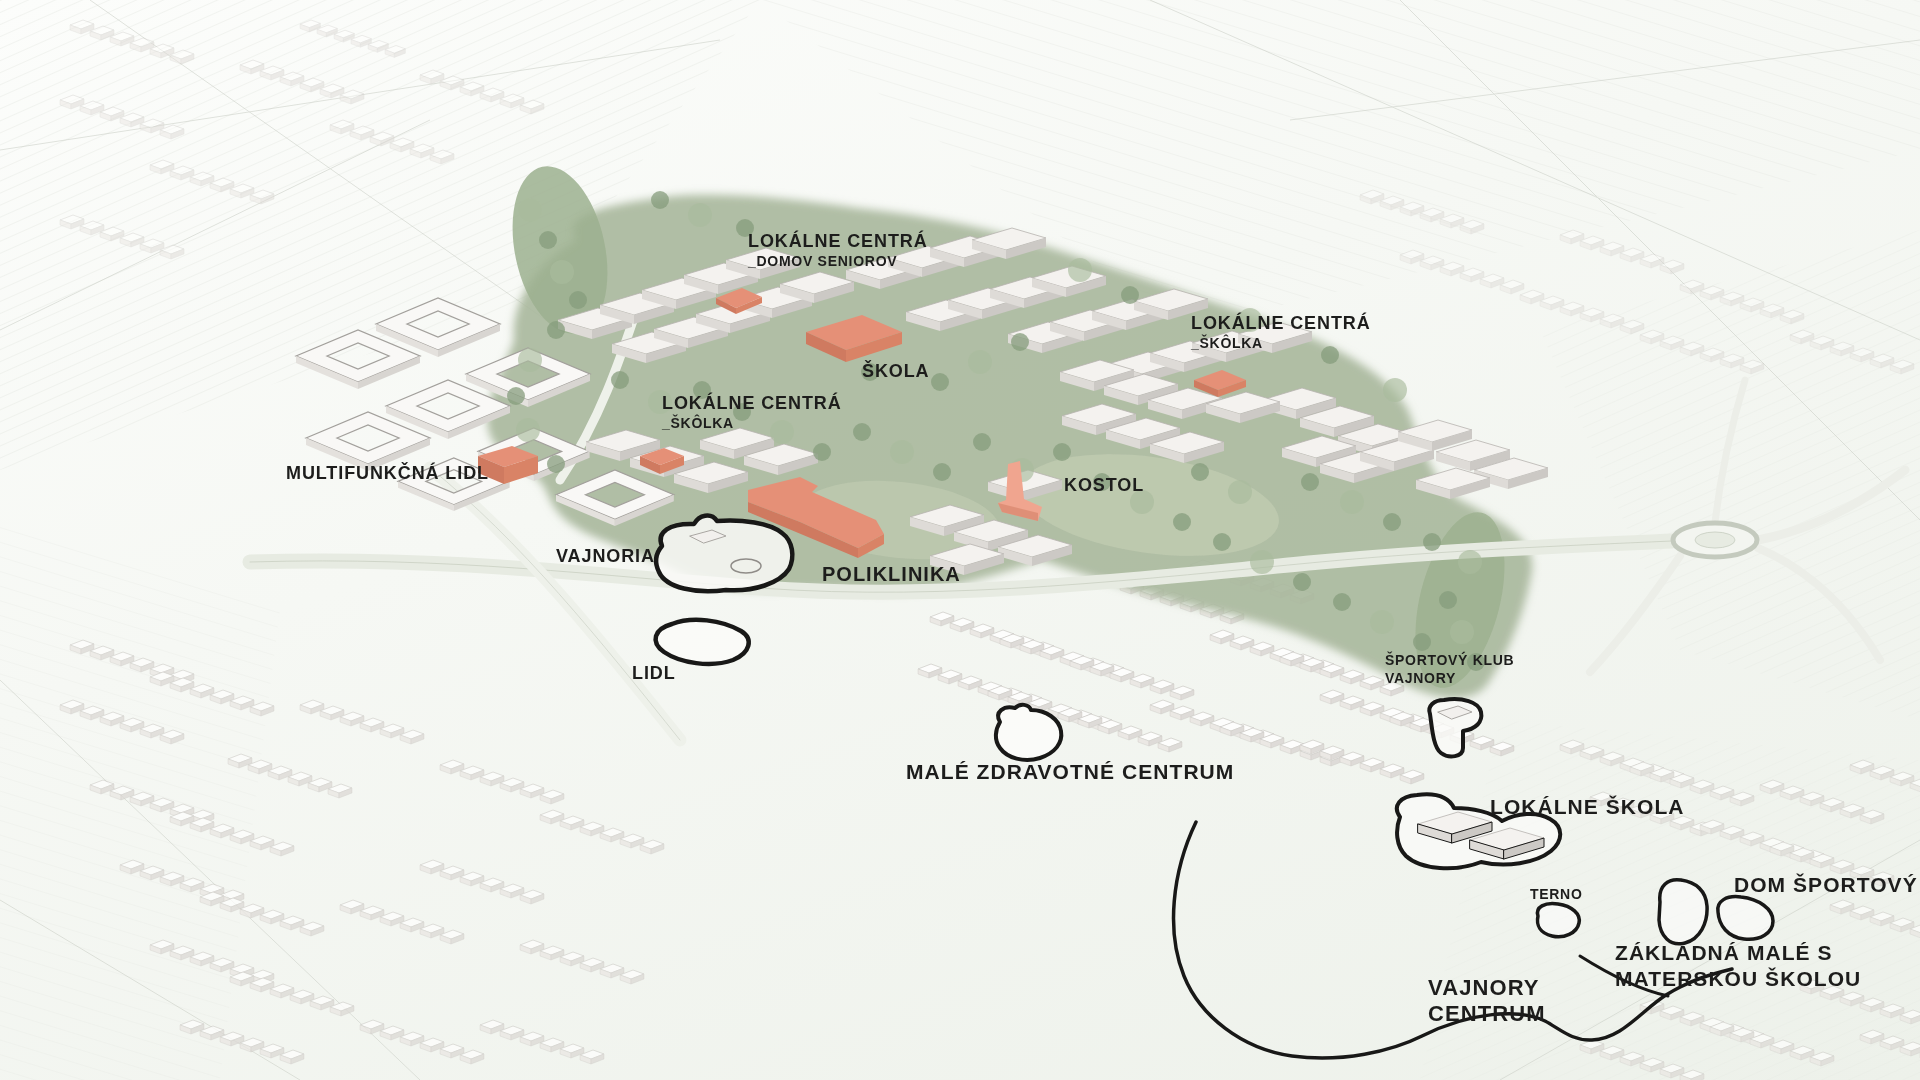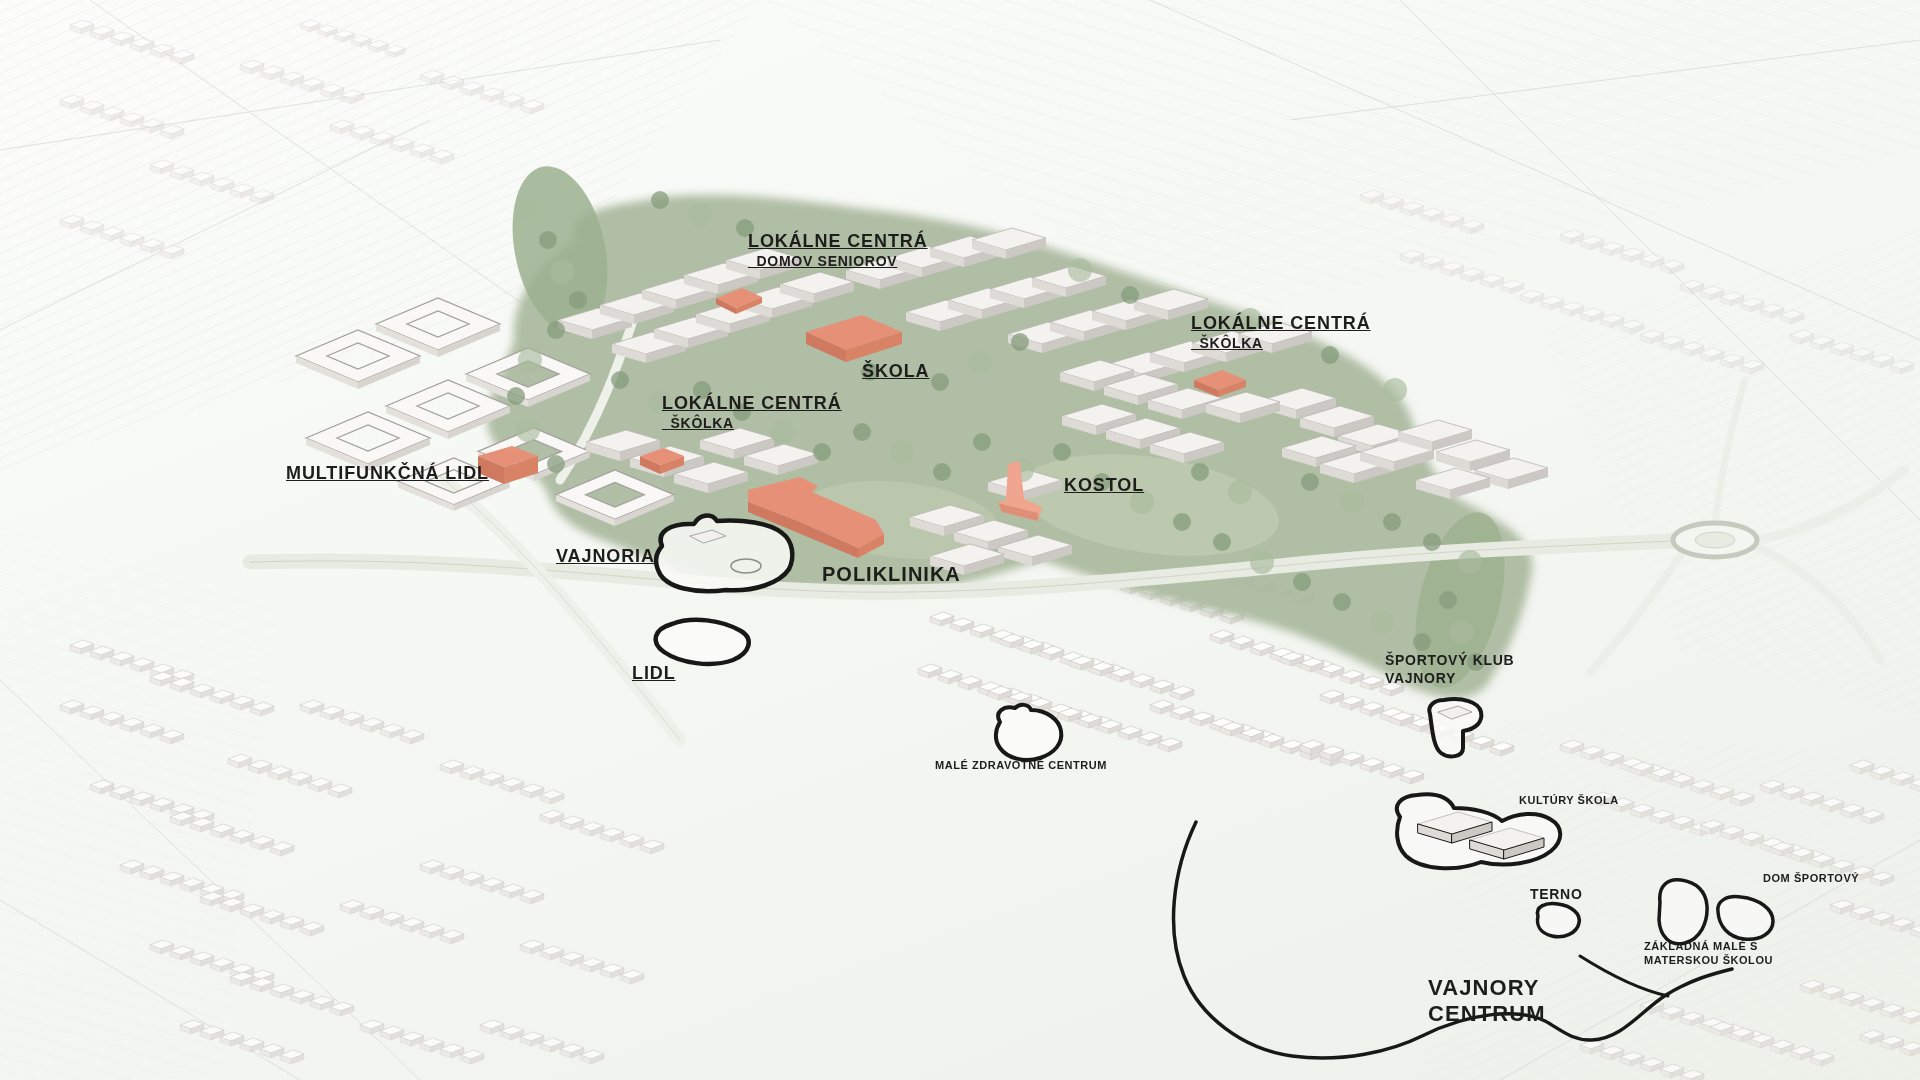--- a/index.html
+++ b/index.html
@@ -7,23 +7,23 @@
     position:relative;width:1920px;height:1080px;overflow:hidden;
     background:linear-gradient(160deg,#fcfdfb 0%,#f6f8f4 40%,#edf1ea 100%);
     font-family:"Liberation Sans",sans-serif;
   }
   #scene{position:absolute;left:0;top:0;}
   .label{
     position:absolute;font-weight:700;color:#1d1d1c;
     letter-spacing:.05em;white-space:nowrap;line-height:1.25;
   }
   .label .sub{font-size:.78em;letter-spacing:.05em;}
-  .sz18{font-size:18px;text-decoration:underline;}
+  .sz18{font-size:18px;}
   .sz17{font-size:20px;}
-  .sz15{font-size:11px;margin-left:29px;}
+  .sz15{font-size:21px;}
   .sz14{font-size:14px;}
   .sz22{font-size:22px;line-height:1.2;}
   .ctr{text-align:left;}
 </style>
 </head>
 <body>
 
 <div id="stage">
 
 <svg id="scene" width="1920" height="1080" viewBox="0 0 1920 1080">
@@ -430,21 +430,21 @@
 
 <div class="label sz18" style="left:632px;top:662px">LIDL</div>
 
 <div class="label sz15" style="left:906px;top:759px">MALÉ ZDRAVOTNÉ CENTRUM</div>
 
 <div class="label sz14 ctr" style="left:1385px;top:652px;width:130px">
   <div>ŠPORTOVÝ KLUB</div>
   <div>VAJNORY</div>
 </div>
 
-<div class="label sz15" style="left:1490px;top:794px">KULTÚRY ŠKOLA</div>
+<div class="label sz15" style="left:1490px;top:794px">LOKÁLNE ŠKOLA</div>
 
 <div class="label sz14" style="left:1530px;top:886px">TERNO</div>
 
 <div class="label sz15" style="left:1734px;top:872px">DOM ŠPORTOVÝ</div>
 
 <div class="label sz15 ctr" style="left:1615px;top:940px;width:185px">
   <div>ZÁKLADNÁ MALÉ S</div>
   <div>MATERSKOU ŠKOLOU</div>
 </div>
 

